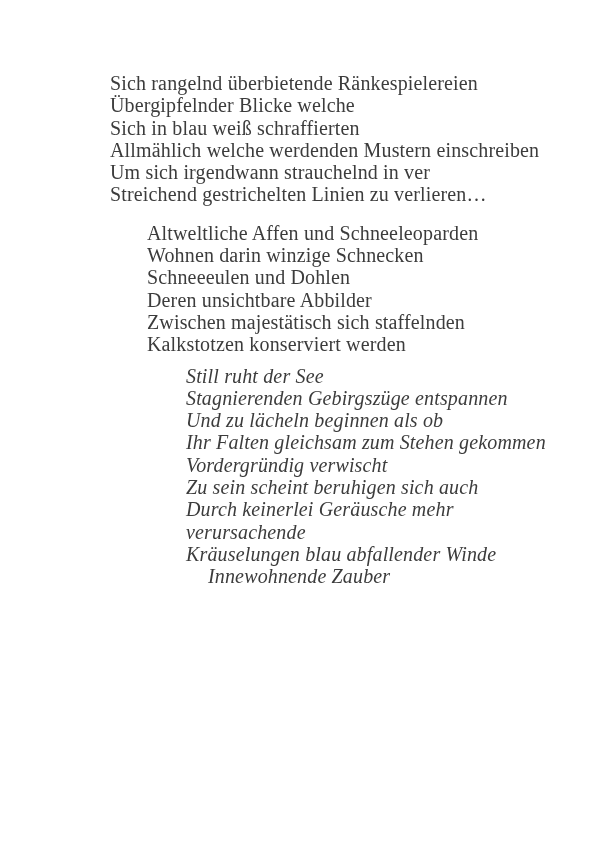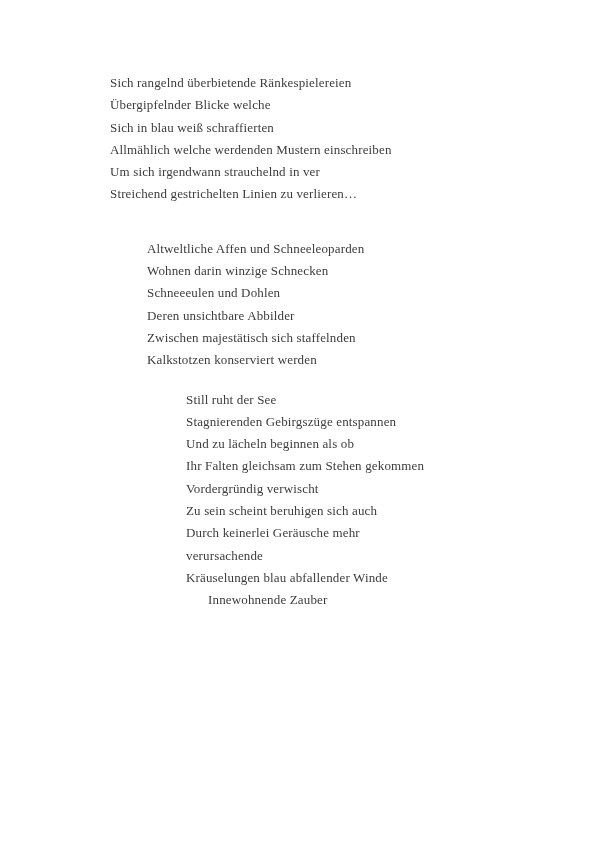--- a/index.html
+++ b/index.html
@@ -17,24 +17,24 @@
     width: 600px;
     height: 849px;
     background: var(--page-bg, #ffffff);
     box-sizing: border-box;
     padding-top: 72px;
     overflow: hidden;
   }
   .stanza {
     margin: 0;
   }
-  .stanza[data-idx="1"] { margin-top: 32px; }
-  .stanza[data-idx="2"] { margin-top: 17px; }
+  .stanza[data-idx="1"] { margin-top: 16px; }
+  .stanza[data-idx="2"] { margin-top: 9px; font-style: italic; }
   .poem-line {
-    font-size: 13px;
+    font-size: 20px;
     line-height: 22.3px;
     letter-spacing: 0.15px;
     color: var(--text-color, #3c3c3c);
     white-space: pre;
   }
 </style>
 </head>
 <body>
 
 <div class="page">

